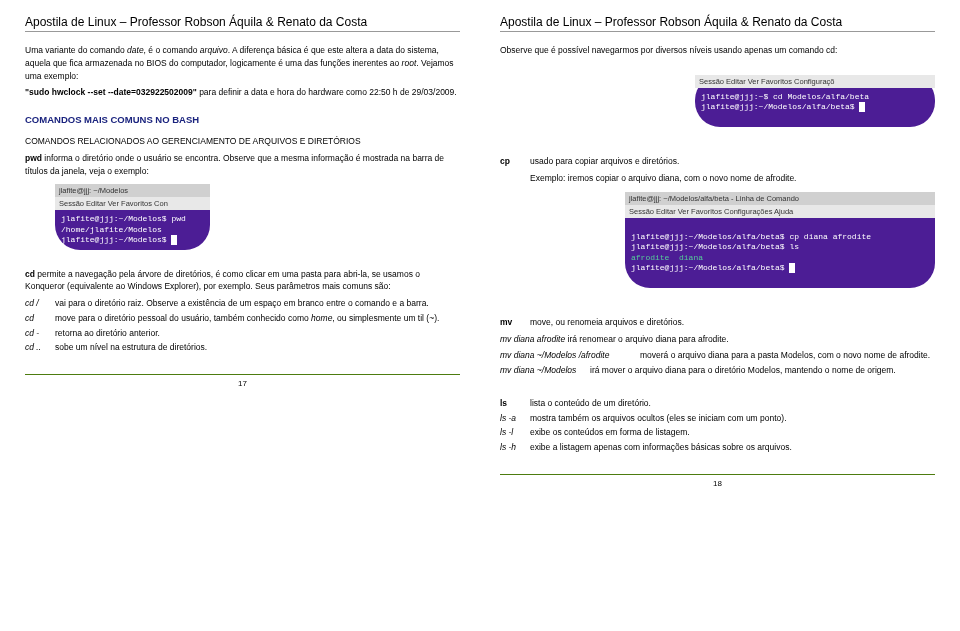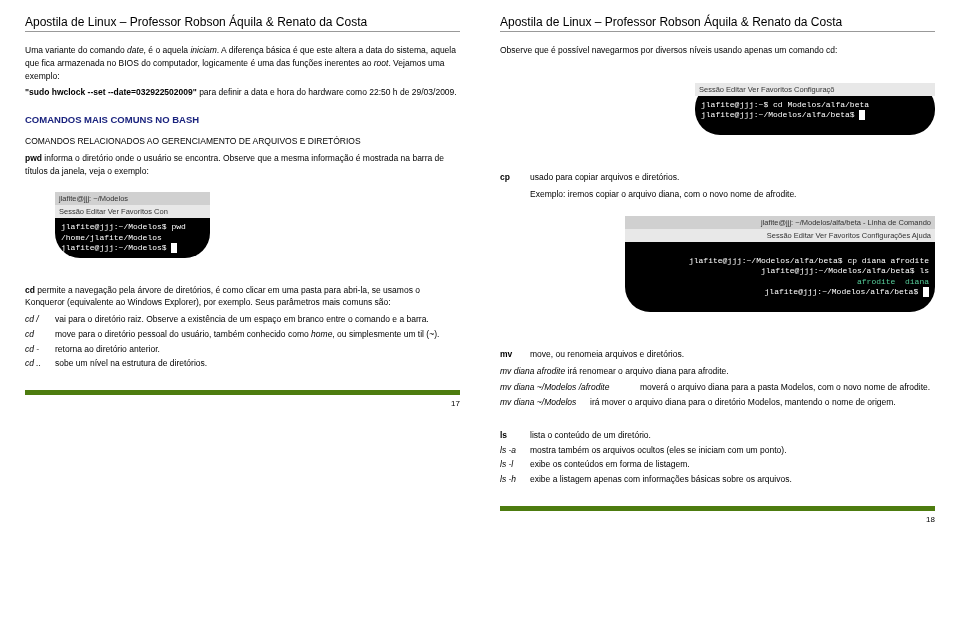--- a/index.html
+++ b/index.html
@@ -35,26 +35,26 @@
       font-weight: bold;
     }
     .blue-heading {
       color: #1a237e;
       font-weight: bold;
       font-size: 9.5px;
       margin-top: 15px;
       margin-bottom: 10px;
     }
     .terminal {
-      background: #000000;
+      background: #4c1d95;
       color: #fff;
       font-family: 'Courier New', monospace;
       font-size: 8px;
       display: inline-block;
-      margin: 11px 0;
+      margin: 3px 0;
       border-radius: 25px;
     }
     .terminal-title {
       background: #d0d0d0;
       font-family: Arial, sans-serif;
       color: #333;
       padding: 2px 4px;
       font-size: 7.5px;
       font-weight: normal;
     }
@@ -88,24 +88,24 @@
       flex-shrink: 0;
       font-style: italic;
     }
     .cmd-def .desc {
       flex: 1;
     }
     .wide-cmd .cmd {
       width: 90px;
     }
     .page-num {
-      text-align: right;
+      text-align: center;
       font-size: 8px;
       margin-top: 20px;
-      border-top: 5px solid #4d7c0f;
+      border-top: 1px solid #4d7c0f;
       padding-top: 4px;
     }
     p {
       margin: 4px 0;
     }
     .narrow-term {
       width: 155px;
     }
     .med-term {
       width: 240px;
@@ -118,21 +118,21 @@
     }
   </style>
 </head>
 <body>
 
 <div class="page-container">
   <div class="page">
     <div class="header">Apostila de Linux – Professor Robson Áquila &amp; Renato da Costa</div>
 
     <p class="body-text">
-      <span>Uma variante do comando </span><span class="italic">date</span><span>, é o aquela </span><span class="italic">iniciam</span><span>. A diferença básica é que este altera a data do sistema, aquela que fica armazenada no BIOS do computador, logicamente é uma das funções inerentes ao </span><span class="italic">root</span><span>. Vejamos uma exemplo:</span>
+      <span>Uma variante do comando </span><span class="italic">date</span><span>, é o comando </span><span class="italic">arquivo</span><span>. A diferença básica é que este altera a data do sistema, aquela que fica armazenada no BIOS do computador, logicamente é uma das funções inerentes ao </span><span class="italic">root</span><span>. Vejamos uma exemplo:</span>
     </p>
 
     <p class="body-text">
       <span class="bold">"sudo hwclock --set --date=032922502009"</span><span> para definir a data e hora do hardware como 22:50 h de 29/03/2009.</span>
     </p>
 
     <p class="blue-heading">COMANDOS MAIS COMUNS NO BASH</p>
 
     <p class="body-text">COMANDOS RELACIONADOS AO GERENCIAMENTO DE ARQUIVOS E DIRETÓRIOS</p>
 
@@ -191,21 +191,21 @@
     </div>
 
     <div class="cmd-def" style="margin-top:25px">
       <div class="cmd bold" style="font-style:normal">cp</div>
       <div class="desc">usado para copiar arquivos e diretórios.</div>
     </div>
 
     <p class="body-text indent">Exemplo: iremos copiar o arquivo diana, com o novo nome de afrodite.</p>
 
     <div style="text-align:right">
-      <div class="terminal wide-term" style="text-align:right">
+      <div class="terminal wide-term" style="text-align:left">
         <div class="terminal-title">jlafite@jjj: ~/Modelos/alfa/beta - Linha de Comando</div>
         <div class="terminal-menu"> Sessão   Editar   Ver    Favoritos   Configurações   Ajuda</div>
         <div class="terminal-content">
 <span>jlafite@jjj:~/Modelos/alfa/beta$ cp diana afrodite</span>
 <span>jlafite@jjj:~/Modelos/alfa/beta$ ls</span>
 <span style="color:#5c9">afrodite  diana</span>
 <span>jlafite@jjj:~/Modelos/alfa/beta$ </span><span class="cursor"></span>
 
 </div>
       </div>

